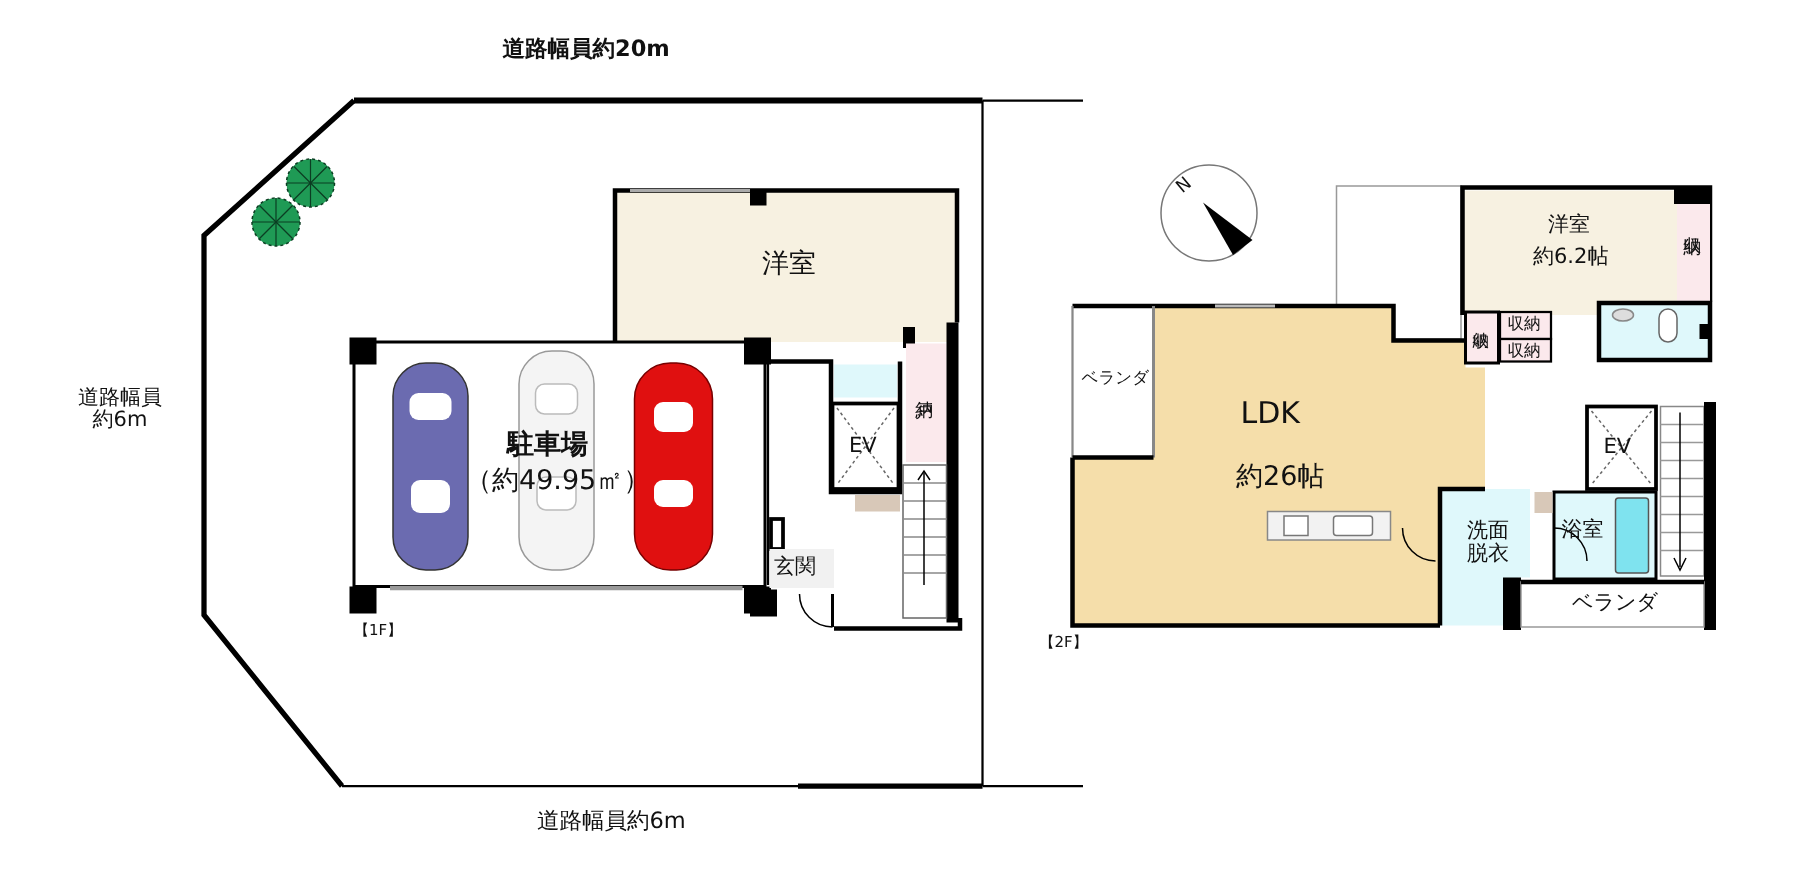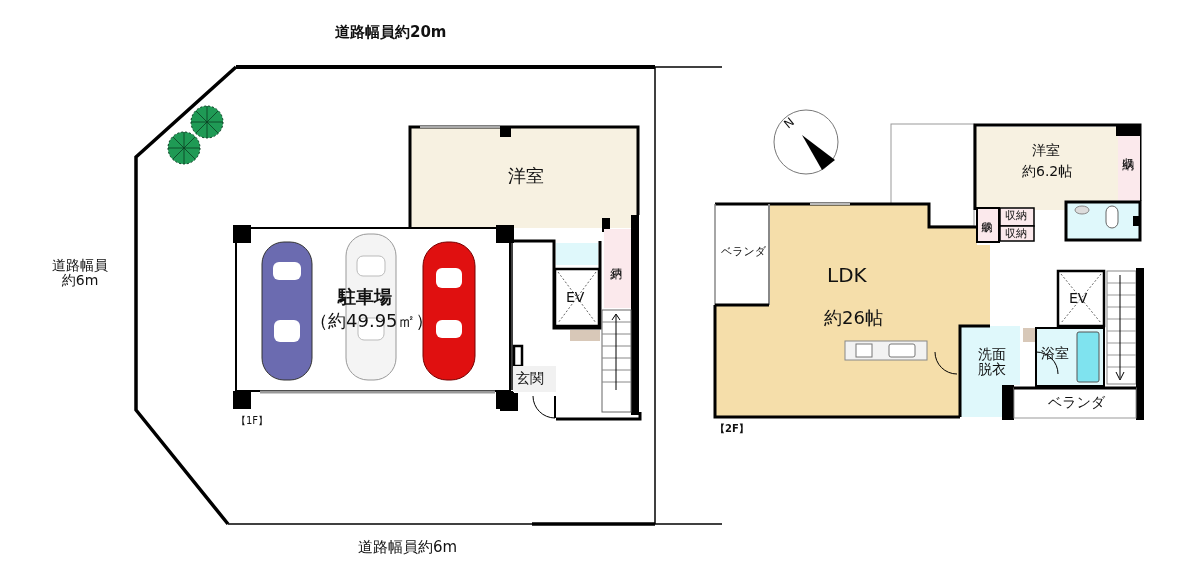--- a/index.html
+++ b/index.html
@@ -187,21 +187,21 @@
 <div class="label road-bottom">道路幅員約6m</div>
 
 <div class="label floor-tag" style="left:236px;top:415px;">【1F】</div>
 <div class="label room-big" style="left:508px;top:166px;">洋室</div>
 <div class="label room-big" style="left:338px;top:287px;font-weight:bold;">駐車場</div>
 <div class="label room-big" style="left:310px;top:311px;">（約49.95㎡）</div>
 <div class="label room-sm vert" style="left:609px;top:258px;">納戸</div>
 <div class="label room-mid" style="left:566px;top:290px;">EV</div>
 <div class="label room-mid" style="left:516px;top:371px;">玄関</div>
 
-<div class="label floor-tag" style="left:715px;top:423px;font-weight:bold;">【2F】</div>
+<div class="label floor-tag" style="left:693px;top:423px;">【2F】</div>
 <div class="label" style="left:785px;top:117px;font-size:12px;transform:rotate(-40deg);">N</div>
 <div class="label" style="left:827px;top:264px;font-size:20px;">LDK</div>
 <div class="label" style="left:824px;top:308px;font-size:18px;">約26帖</div>
 <div class="label room-mid" style="left:1032px;top:143px;">洋室</div>
 <div class="label room-mid" style="left:1022px;top:164px;">約6.2帖</div>
 <div class="label room-sm vert" style="left:1121px;top:148px;">収納</div>
 <div class="label room-xs vert" style="left:980px;top:212px;">収納</div>
 <div class="label room-xs" style="left:1005px;top:210px;">収納</div>
 <div class="label room-xs" style="left:1005px;top:228px;">収納</div>
 <div class="label room-xs" style="left:721px;top:246px;">ベランダ</div>

